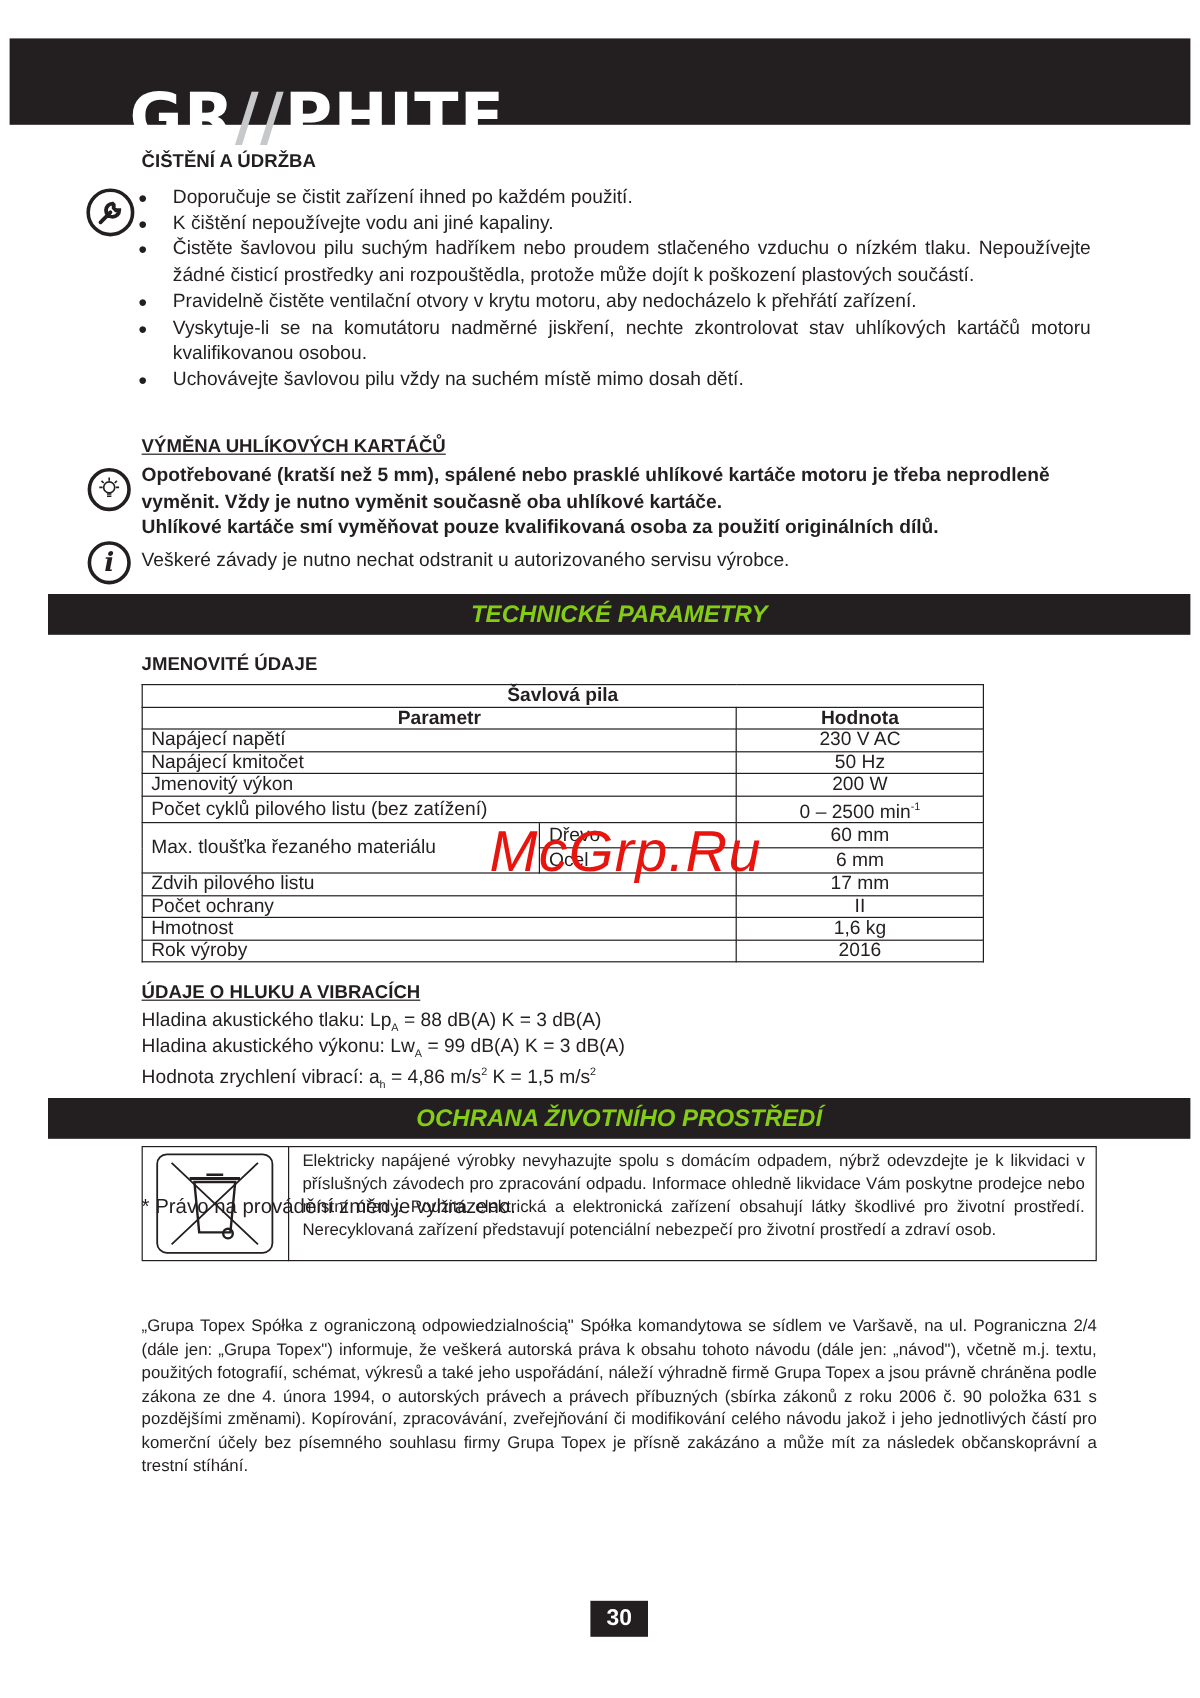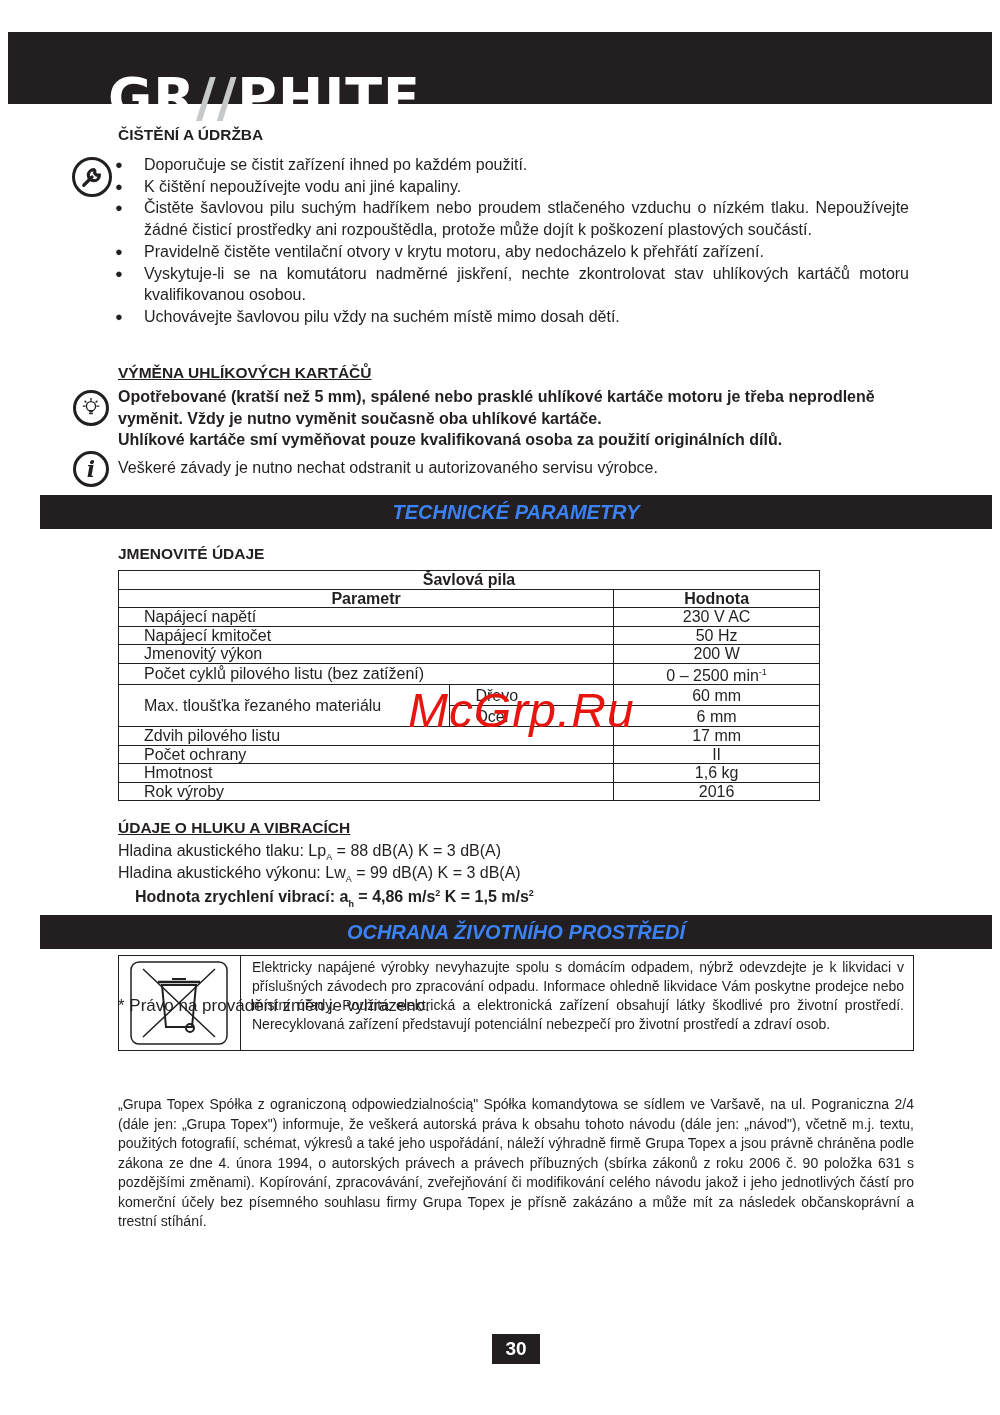--- a/index.html
+++ b/index.html
@@ -7,23 +7,23 @@
   .abs { position:absolute; }
   .logo-bar { left:8px; top:32px; width:984px; height:72px; background:#231f20; }
   .logo { left:108px; top:38px; font-family:"DejaVu Sans", sans-serif; font-weight:bold; font-size:54px; letter-spacing:1px; color:#ffffff; line-height:62px;margin-top:29px; }
   .logo .slash { color:#c7c8ca; }
   .h { font-weight:bold; font-size:15.5px; }
   .txt { font-size:16px; line-height:21.7px; }
   ul.bul { list-style:none; margin:0; padding:0; }
   ul.bul li { position:relative; padding-left:32px; text-align:justify; }
   ul.bul li::before { content:"●"; position:absolute; left:3px; top:0; font-size:13px; }
   .circ-icon { width:36px; height:36px; border:3.5px solid #231f20; border-radius:50%; box-sizing:border-box; display:flex; align-items:center; justify-content:center; }
-  .band { left:40px; width:952px; height:34px; background:#231f20; color:#3b82f6; font-weight:bold; font-style:italic; font-size:20px; text-align:center; line-height:34px; }
+  .band { left:40px; width:952px; height:34px; background:#231f20; color:#84cc16; font-weight:bold; font-style:italic; font-size:20px; text-align:center; line-height:34px; }
   table.spec { border-collapse:collapse; font-size:16px; }
-  table.spec td { border:1.3px solid #231f20; padding:0 25px; height:17.5px; line-height:17.5px; }
+  table.spec td { border:1.3px solid #231f20; padding:0 7px; height:17.5px; line-height:17.5px; }
   table.spec .c { text-align:center; }
   table.spec .b { font-weight:bold; }
   .watermark { left:408px; top:683px; font-size:48px; font-style:italic; color:#e8150f; letter-spacing:1px;text-align:right; }
   sup, sub { font-size:9px; }
   .env-box { left:118px; top:955px; width:796px; height:96px; border:1.3px solid #231f20; box-sizing:border-box; }
   .env-icon { left:118px; top:955px; width:123px; height:96px; border-right:1.3px solid #231f20; box-sizing:border-box; }
   .page-num { left:492px; top:1334px; width:48px; height:30px; background:#231f20; color:#fff; font-weight:bold; font-size:19px; text-align:center; line-height:30px; }
 </style>
 </head>
 <body>
@@ -119,21 +119,21 @@
         <td class="c">2016</td>
       </tr>
 </tbody>
   </table>
 
 <div class="abs watermark">McGrp.Ru</div>
 
 <div class="abs h" style="left:118px;top:819px;text-decoration:underline;">ÚDAJE O HLUKU A VIBRACÍCH</div>
 <div class="abs txt" style="left:118px;top:840px;"><span>Hladina akustického tlaku: Lp</span><sub>A</sub><span> = 88 dB(A)  K = 3 dB(A)</span></div>
 <div class="abs txt" style="left:118px;top:862px;"><span>Hladina akustického výkonu: Lw</span><sub>A</sub><span> = 99 dB(A)  K = 3 dB(A)</span></div>
-<div class="abs txt" style="left:135px;top:883px;font-weight:bold;"><span>Hodnota zrychlení vibrací: a</span><sub>h</sub><span> = 4,86 m/s</span><sup>2</sup><span>  K = 1,5 m/s</span><sup>2</sup></div>
+<div class="abs txt" style="left:118px;top:883px;"><span>Hodnota zrychlení vibrací: a</span><sub>h</sub><span> = 4,86 m/s</span><sup>2</sup><span>  K = 1,5 m/s</span><sup>2</sup></div>
 
 <div class="abs band" style="top:915px;">OCHRANA ŽIVOTNÍHO PROSTŘEDÍ</div>
 <div class="abs env-box"></div>
 <div class="abs env-icon">
   <svg width="123" height="96" viewBox="0 0 123 96">
     <rect x="13" y="7" width="96" height="82" rx="8" fill="none" stroke="#231f20" stroke-width="1.5"></rect>
     <path d="M44 30 h34 l-4 42 h-26 z" fill="none" stroke="#231f20" stroke-width="2"></path>
     <path d="M40 27 h42" stroke="#231f20" stroke-width="2.5"></path>
     <path d="M54 24 h14" stroke="#231f20" stroke-width="2"></path>
     <circle cx="72" cy="73" r="4" fill="none" stroke="#231f20" stroke-width="2"></circle>

